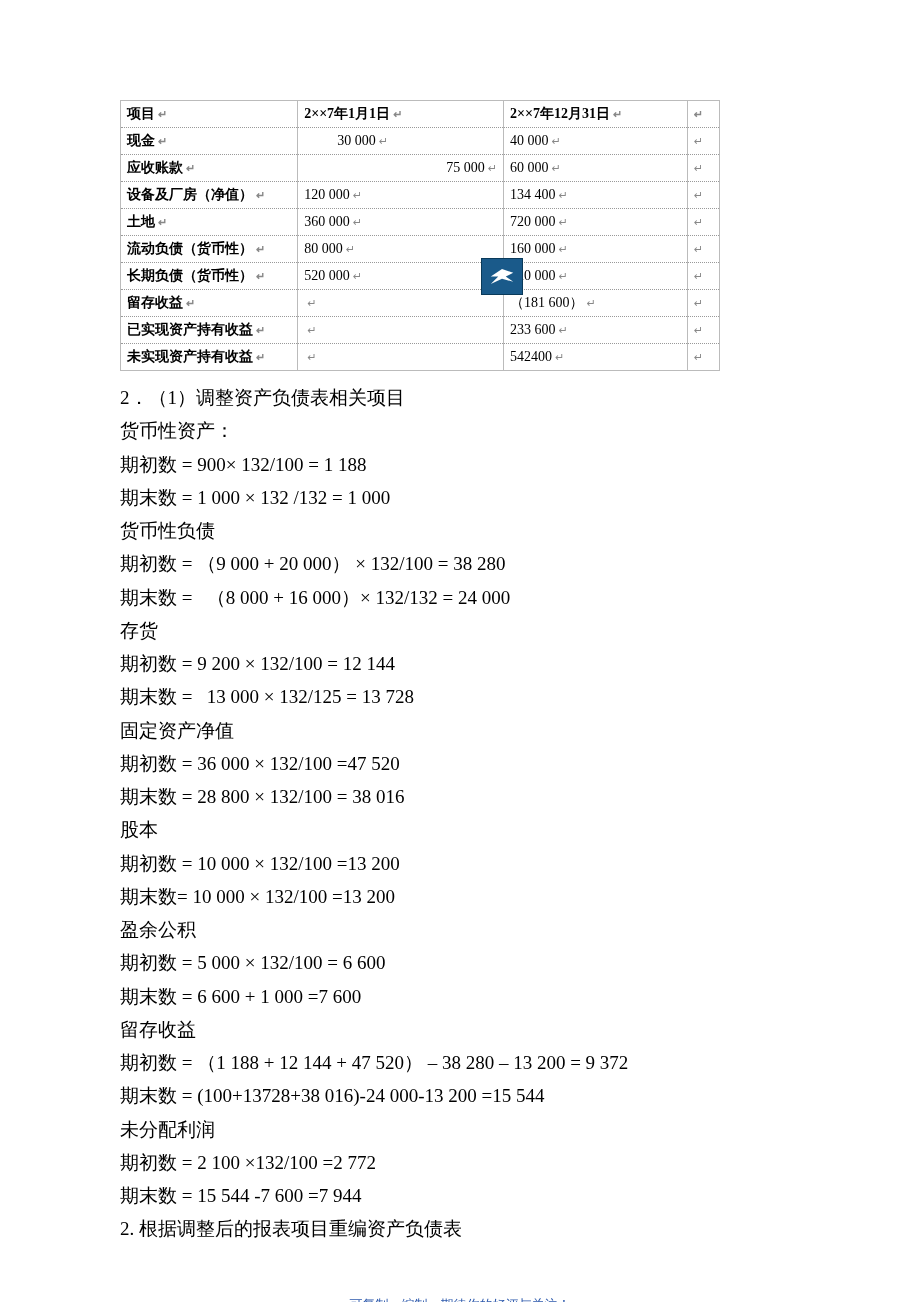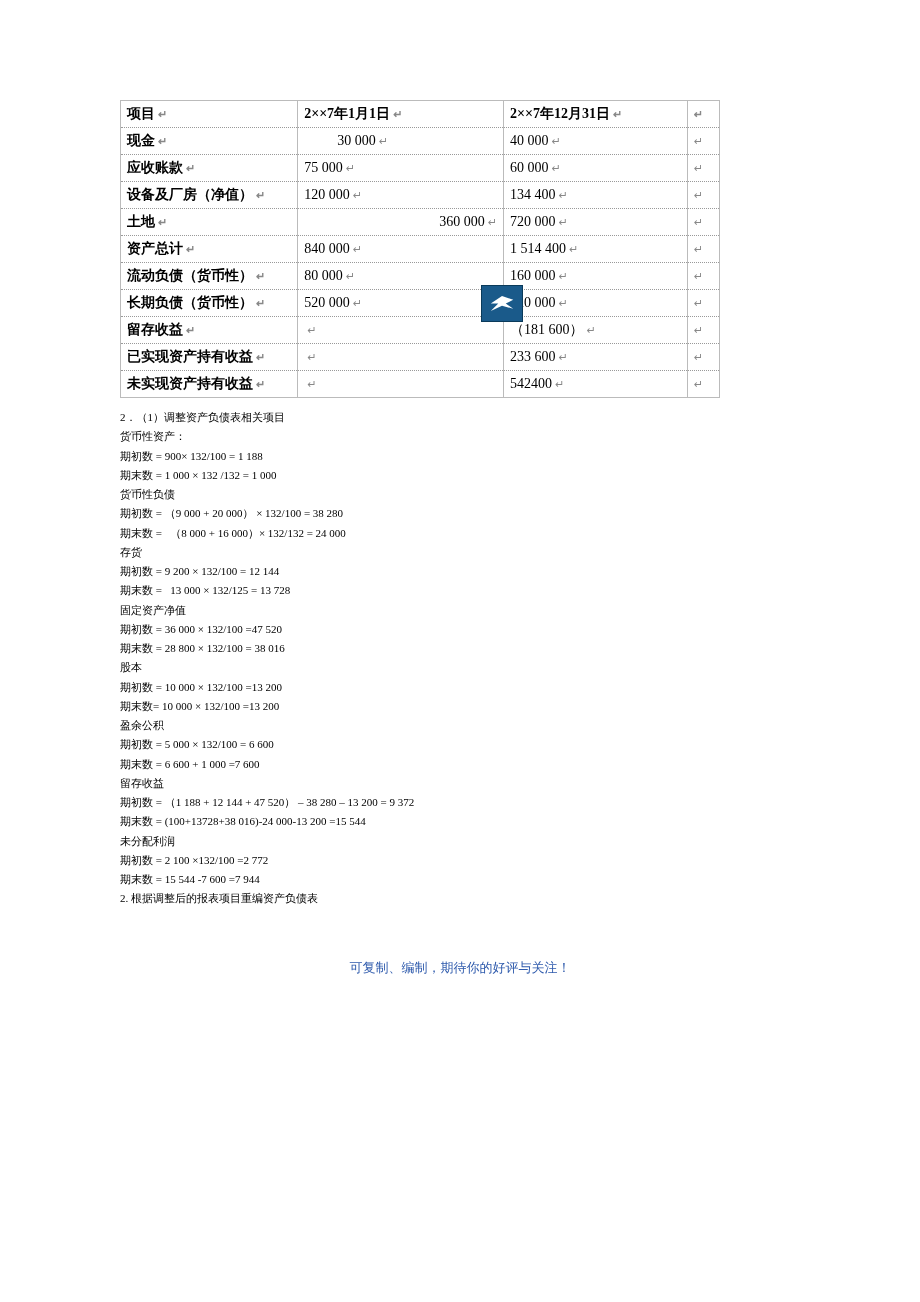--- a/index.html
+++ b/index.html
@@ -60,21 +60,21 @@
       background: #1a5a8a;
       border: 1px solid #0a3a5a;
       display: flex;
       align-items: center;
       justify-content: center;
       z-index: 5;
     }
     .watermark svg { width: 30px; height: 25px; }
     .body-text {
       line-height: 1.75;
-      font-size: 11px;
+      font-size: 19px;
       white-space: pre-wrap;
       font-family: "SimSun", "宋体", serif;
     }
     .footer {
       text-align: center;
       color: #2e5aac;
       font-size: 13px;
       margin-top: 50px;
       font-family: "SimSun", "宋体", serif;
     }
@@ -93,40 +93,34 @@
           <td class="col-end">↵</td>
         </tr>
         <tr>
           <td class="col-label">现金<span class="ret">↵</span></td>
           <td class="col-a" style="position: relative; padding-left: 39px;">30 000<span class="ret">↵</span></td>
           <td class="col-b">40 000<span class="ret">↵</span></td>
           <td class="col-end">↵</td>
         </tr>
         <tr>
           <td class="col-label">应收账款<span class="ret">↵</span></td>
-          <td class="col-a" style="position: relative;">75 000<span class="ret">↵</span></td>
+          <td class="col-a" style="position: relative; text-align: right;">75 000<span class="ret">↵</span></td>
           <td class="col-b">60 000<span class="ret">↵</span></td>
           <td class="col-end">↵</td>
         </tr>
         <tr>
           <td class="col-label">设备及厂房（净值）<span class="ret">↵</span></td>
           <td class="col-a" style="position: relative;">120 000<span class="ret">↵</span></td>
           <td class="col-b">134 400<span class="ret">↵</span></td>
           <td class="col-end">↵</td>
         </tr>
         <tr>
           <td class="col-label">土地<span class="ret">↵</span></td>
-          <td class="col-a" style="position: relative; text-align: right;">360 000<span class="ret">↵</span></td>
+          <td class="col-a" style="position: relative;">360 000<span class="ret">↵</span></td>
           <td class="col-b">720 000<span class="ret">↵</span></td>
-          <td class="col-end">↵</td>
-        </tr>
-        <tr>
-          <td class="col-label">资产总计<span class="ret">↵</span></td>
-          <td class="col-a" style="position: relative;">840 000<span class="ret">↵</span></td>
-          <td class="col-b">1 514 400<span class="ret">↵</span></td>
           <td class="col-end">↵</td>
         </tr>
         <tr>
           <td class="col-label">流动负债（货币性）<span class="ret">↵</span></td>
           <td class="col-a" style="position: relative;">80 000<span class="ret">↵</span></td>
           <td class="col-b">160 000<span class="ret">↵</span></td>
           <td class="col-end">↵</td>
         </tr>
         <tr>
           <td class="col-label">长期负债（货币性）<span class="ret">↵</span></td>

